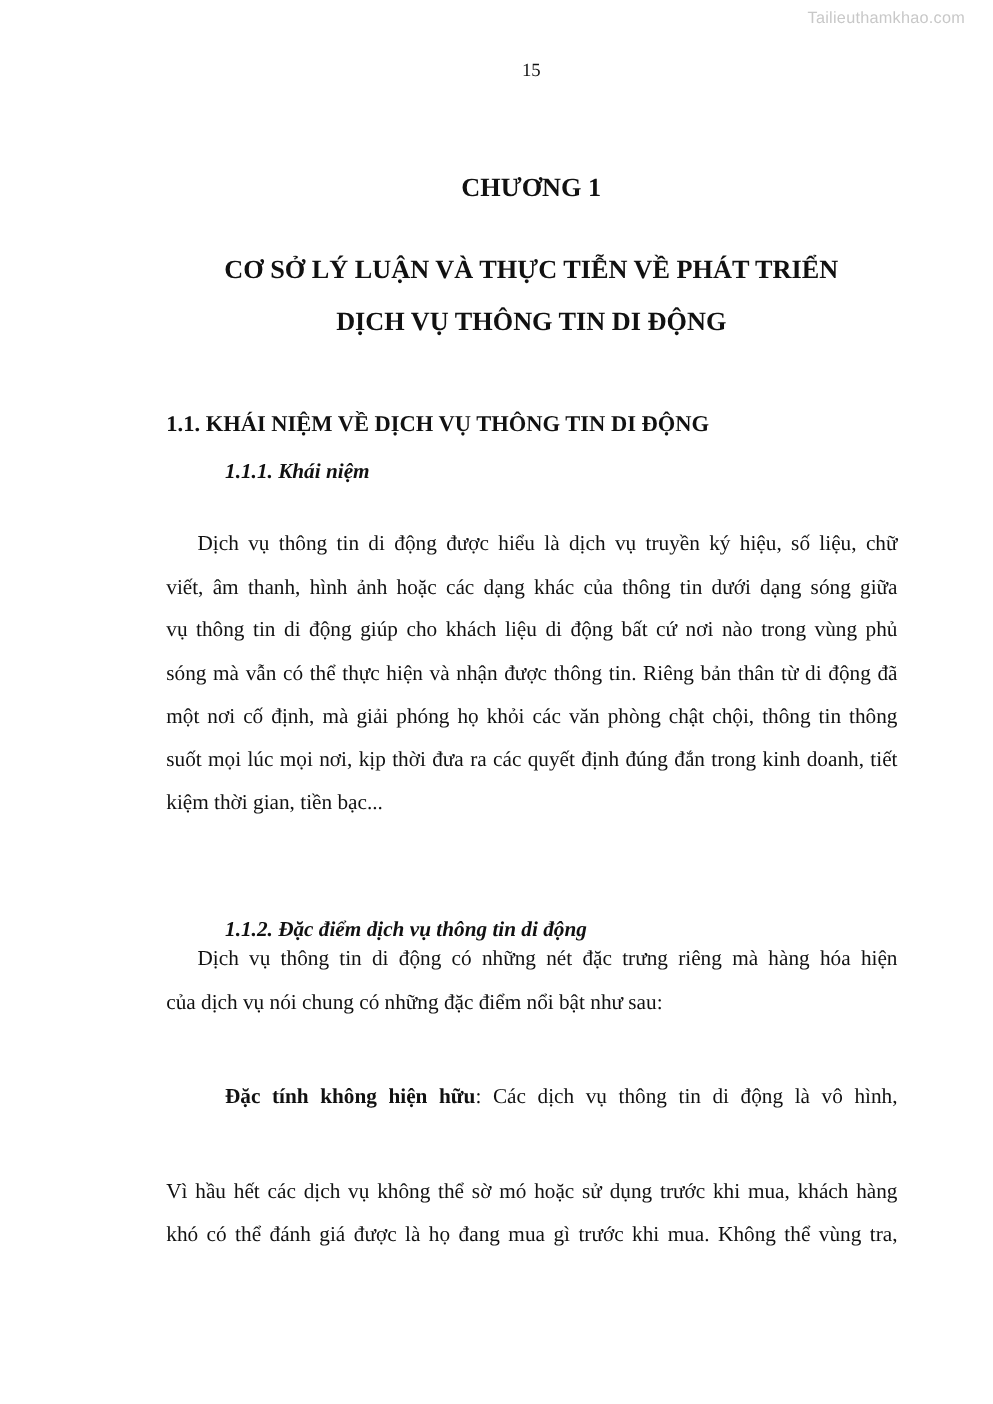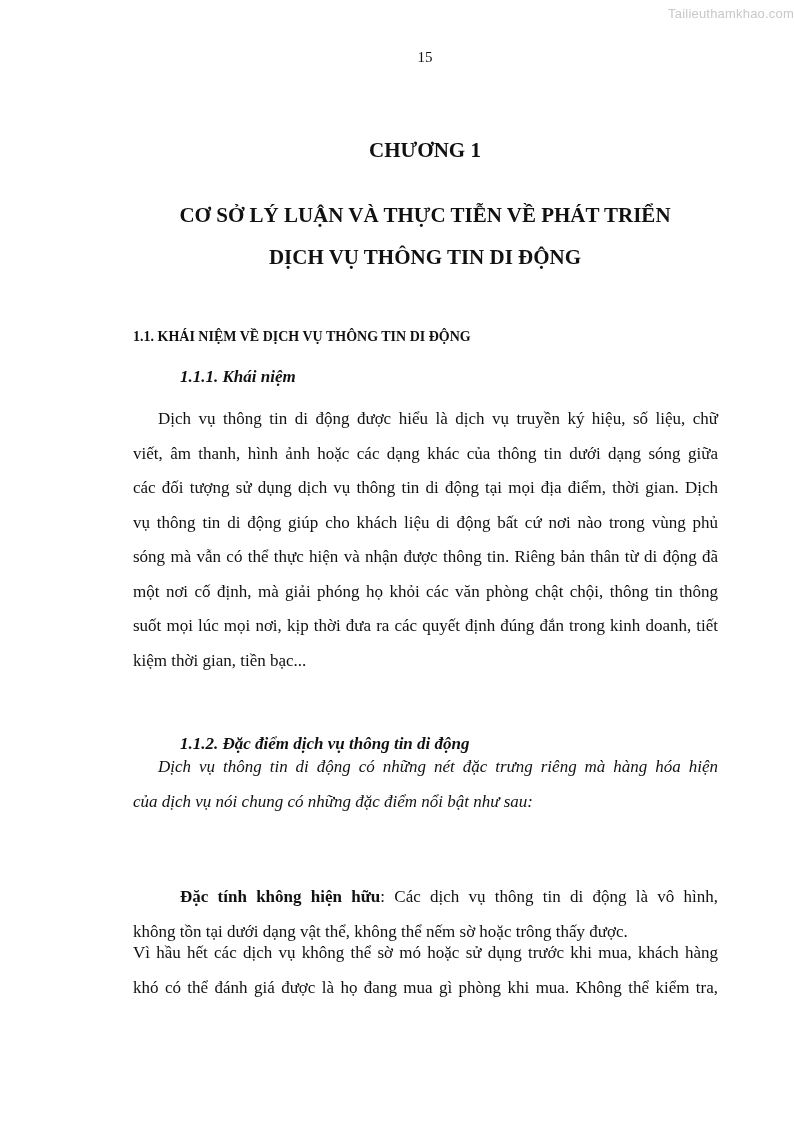--- a/index.html
+++ b/index.html
@@ -1,72 +1,70 @@
 <!DOCTYPE html>
 <html><head>
 <meta charset="utf-8">
 <style>
   html, body { margin:0; padding:0; background:#ffffff; }
   body { width:794px; height:1123px; position:relative; overflow:hidden;
          font-family:"Liberation Serif", "DejaVu Serif", serif; color:#111; }
-  .watermark { position:absolute; top:6px; right:0; font-family:"Liberation Sans", sans-serif;
+  .watermark { position:absolute; top:6px; right:22px; font-family:"Liberation Sans", sans-serif;
                font-size:13px; color:#c8c8c8; letter-spacing:0.2px; }
   .page-number { position:absolute; top:49px; left:0; width:850px; text-align:center; font-size:15px; }
   .chapter { position:absolute; top:138px; left:0; width:850px; text-align:center; font-weight:bold; font-size:21px; }
   .title-line { position:absolute; left:0; width:850px; text-align:center; font-weight:bold; font-size:21px; }
   .t1 { top:203px; }
   .t2 { top:245px; }
-  .h2 { position:absolute; left:133px; top:329px; font-weight:bold; font-size:14px; }
+  .h2 { position:absolute; left:133px; top:329px; font-weight:bold; font-size:18px; }
   .h3 { position:absolute; left:180px; font-weight:bold; font-size:17px; }
   .h3a { top:367px;font-style:italic; }
   .h3b { top:734px;font-style:italic; }
   .para { position:absolute; left:133px; width:585px; font-size:17px; line-height:34.5px;
           text-align:justify; }
   .para .line { display:block; text-align:justify; text-align-last:justify; white-space:nowrap; height:34.5px; }
   .para .line.last { text-align-last:left; }
-  .p1 { top:402px; }
-  .p2 { top:750px;font-style:italic; }
+  .p1 { top:418px; }
+  .p2 { top:750px; }
   .p3 { top:860px; }
   .p4 { top:936px; }
   .indent { padding-left:25px; }
-  .indent2 { padding-left:47px;margin-top:20px; }
+  .indent2 { padding-left:47px; }
   b { font-weight:bold; }
 </style>
 </head>
 <body>
 
 <div class="watermark">Tailieuthamkhao.com</div>
 <div class="page-number">15</div>
 
 <div class="chapter">CHƯƠNG 1</div>
 <div class="title-line t1">CƠ SỞ LÝ LUẬN VÀ THỰC TIỄN VỀ PHÁT TRIỂN</div>
 <div class="title-line t2">DỊCH VỤ THÔNG TIN DI ĐỘNG</div>
 
 <div class="h2">1.1. KHÁI NIỆM VỀ DỊCH VỤ THÔNG TIN DI ĐỘNG</div>
 <div class="h3 h3a">1.1.1. Khái niệm</div>
 
 <div class="para p1">
   <span class="line indent">Dịch vụ thông tin di động được hiểu là dịch vụ truyền ký hiệu, số liệu, chữ</span>
   <span class="line">viết, âm thanh, hình ảnh hoặc các dạng khác của thông tin dưới dạng sóng giữa</span>
-  <span class="line">các đối tượng sử dụng dịch vụ thông tin di động tại mọi địa điểm, thời gian. Dịch</span>
   <span class="line">vụ thông tin di động giúp cho khách liệu di động bất cứ nơi nào trong vùng phủ</span>
   <span class="line">sóng mà vẫn có thể thực hiện và nhận được thông tin. Riêng bản thân từ di động đã</span>
   <span class="line">một nơi cố định, mà giải phóng họ khỏi các văn phòng chật chội, thông tin thông</span>
   <span class="line">suốt mọi lúc mọi nơi, kịp thời đưa ra các quyết định đúng đắn trong kinh doanh, tiết</span>
   <span class="line last">kiệm thời gian, tiền bạc...</span>
 </div>
 
 <div class="h3 h3b">1.1.2. Đặc điểm dịch vụ thông tin di động</div>
 
 <div class="para p2">
   <span class="line indent">Dịch vụ thông tin di động có những nét đặc trưng riêng mà hàng hóa hiện</span>
   <span class="line last">của dịch vụ nói chung có những đặc điểm nổi bật như sau:</span>
 </div>
 
 <div class="para p3">
   <span class="line indent2"><b>Đặc tính không hiện hữu</b><span>: Các dịch vụ thông tin di động là vô hình,</span></span>
-  <span class="line last">không tồn tại dưới dạng vật thể, không thể nếm sờ hoặc trông thấy được.</span>
 </div>
 
 <div class="para p4">
   <span class="line">Vì hầu hết các dịch vụ không thể sờ mó hoặc sử dụng trước khi mua, khách hàng</span>
-  <span class="line">khó có thể đánh giá được là họ đang mua gì phòng khi mua. Không thể kiểm tra,</span>
+  <span class="line">khó có thể đánh giá được là họ đang mua gì trước khi mua. Không thể vùng tra,</span>
 </div>
 
 </body></html>

